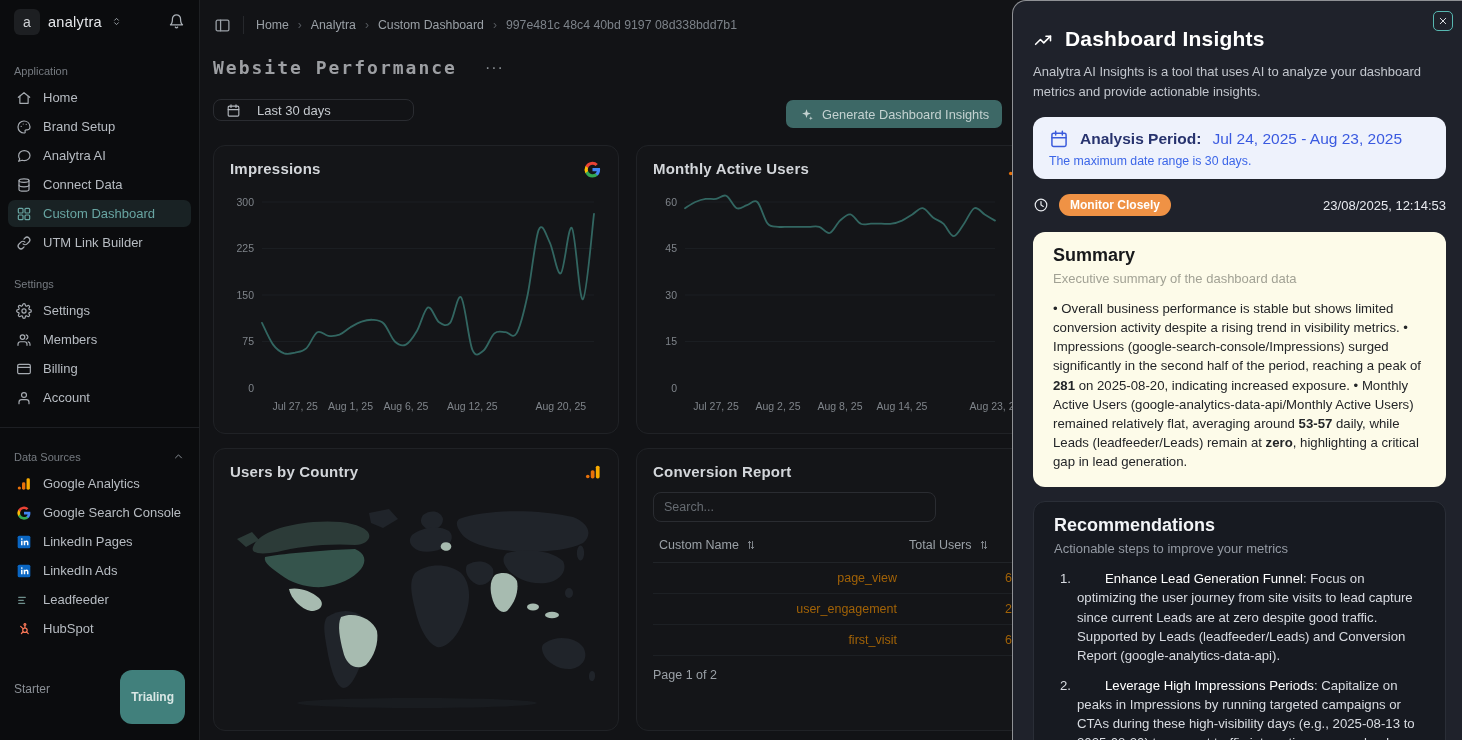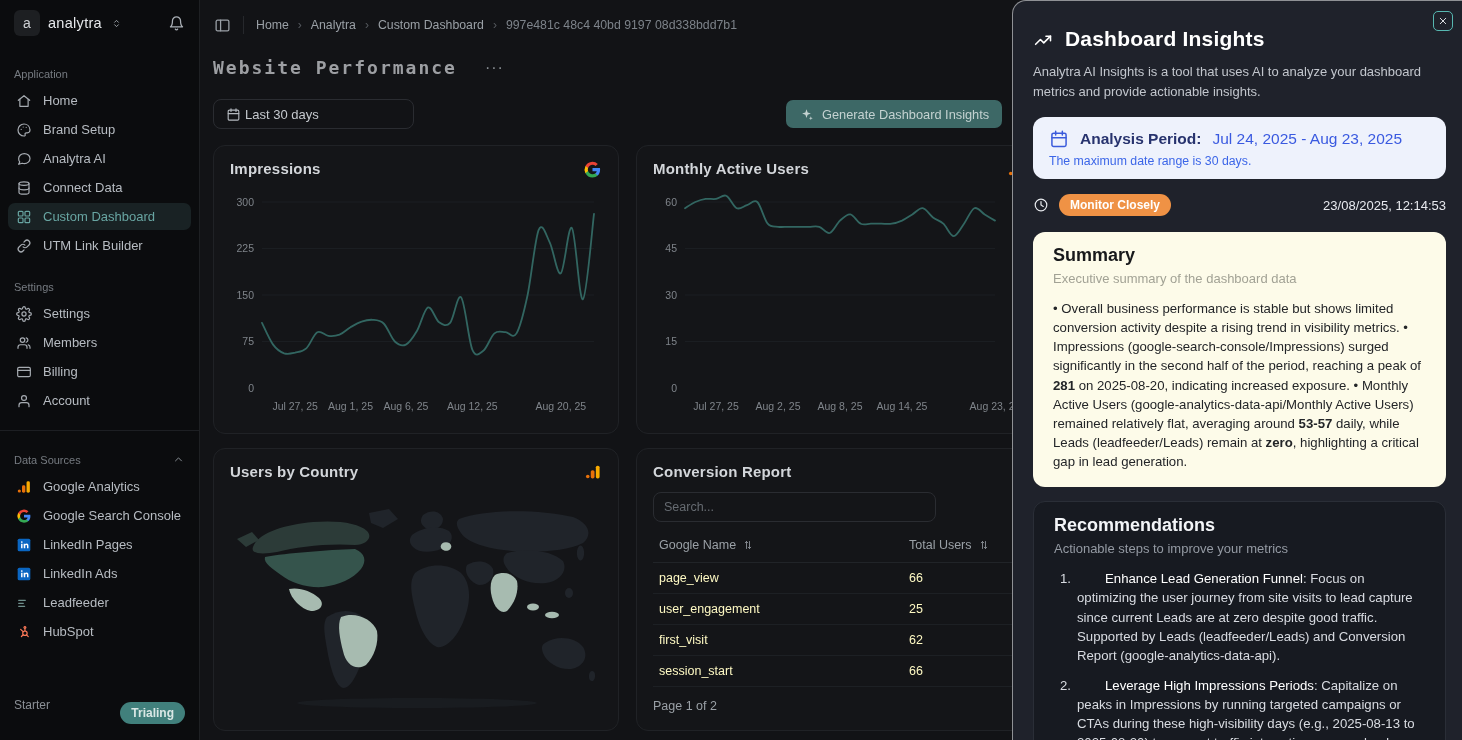--- a/index.html
+++ b/index.html
@@ -15,52 +15,52 @@
   .bell-wrap{margin-left:auto;color:#aab0b6;}
   .sb-label{font-size:11px;color:#767b81;margin:22px 14px 7px;display:flex;align-items:flex-end;}
   .sb-label .chev{margin-left:auto;color:#8a9096;}
   .sb-item{height:27px;margin:2px 8px;padding:0 8px;border-radius:7px;display:flex;align-items:center;gap:11px;font-size:13px;color:#b7bcc2;cursor:pointer;}
   .sb-item .ic{color:#a6abb1;width:16px;height:16px;flex:0 0 16px;}
   .sb-item.active{background:#192224;color:#68a5a2;}
   .sb-item.active .ic{color:#68a5a2;}
   .sb-div{height:1px;background:#1d1f23;margin:16px 0 0;}
   .sb-foot{margin-top:auto;padding:10px 14px 16px;display:flex;align-items:center;}
   .plan{font-size:12px;color:#8b9096;}
-  .trial-badge{margin-left:auto;background:#41807c;color:#d9e7e5;font-size:12px;font-weight:bold;padding:4px 11px;border-radius:12px;margin-top:16px;}
+  .trial-badge{margin-left:auto;background:#41807c;color:#d9e7e5;font-size:12px;font-weight:bold;padding:20px 11px;border-radius:12px;margin-top:16px;}
   
   .main{position:absolute;left:200px;top:0;width:1262px;height:740px;background:#121316;}
   .topbar{position:absolute;left:0;top:0;height:50px;display:flex;align-items:center;gap:12px;padding:0 14px;}
   .topbar .ic{color:#9aa0a6;}
   .vdiv{width:1px;height:18px;background:#26282c;}
   .crumbs{display:flex;align-items:center;gap:9px;font-size:12.3px;color:#9aa0a6;}
   .crumb-sep{color:#54585d;font-size:12px;}
   .crumb:last-child{color:#7d838a;}
   .titlerow{position:absolute;left:13px;top:57px;display:flex;align-items:center;gap:28px;}
   .titlerow h1{margin:0;font-family:"DejaVu Sans Mono",monospace;font-size:18px;font-weight:700;letter-spacing:2px;color:#9d9fa3;}
   .dots{color:#888d92;font-size:16px;letter-spacing:1px;cursor:pointer;}
-  .datebtn{position:absolute;left:13px;top:99px;width:201px;height:30px;box-sizing:border-box;background:transparent;border:1px solid #2a2c31;border-radius:8px;color:#c5c9ce;font-size:13px;font-family:inherit;display:flex;align-items:center;gap:4px;padding:0 12px;cursor:pointer;}
+  .datebtn{position:absolute;left:13px;top:99px;width:201px;height:22px;box-sizing:border-box;background:transparent;border:1px solid #2a2c31;border-radius:8px;color:#c5c9ce;font-size:13px;font-family:inherit;display:flex;align-items:center;gap:16px;padding:0 12px;cursor:pointer;}
   .datebtn .ic{color:#b4b9bf;}
   .genbtn{position:absolute;left:586px;top:100px;height:28px;background:#3d6866;border:none;border-radius:7px;color:#c4d2d1;font-size:12.8px;font-family:inherit;display:flex;align-items:center;gap:8px;padding:0 13px;cursor:pointer;}
   .card{position:absolute;background:#141518;border:1px solid #202226;border-radius:12px;box-sizing:border-box;}
   .c1{left:13px;top:145px;width:406px;height:289px;}
   .c2{left:436px;top:145px;width:406px;height:289px;}
   .c3{left:13px;top:448px;width:406px;height:283px;}
   .c4{left:436px;top:448px;width:406px;height:283px;}
   .cardhead{display:flex;align-items:flex-start;padding:14px 16px 0;}
   .cardhead h2{margin:0;font-size:15px;font-weight:600;color:#d3d6da;letter-spacing:.2px;}
   .cardhead .src{margin-left:auto;}
   .chart{position:absolute;left:8px;top:44px;}
   .mapwrap{position:absolute;left:13px;top:46px;}
   
   .searchbox{margin:12px 16px 0;width:283px;height:30px;box-sizing:border-box;background:transparent;border:1px solid #2a2c31;border-radius:8px;color:#c6cad0;font-size:12.5px;font-family:inherit;padding:0 10px;}
   .searchbox::placeholder{color:#666b71;}
   .ctable{margin:6px 16px 0;width:calc(100% - 32px);border-collapse:collapse;font-size:12.5px;}
   .ctable th{text-align:left;font-weight:400;color:#9aa0a6;padding:10px 6px;border-bottom:1px solid #212428;cursor:pointer;}
   .ctable th .ic{display:inline-block;vertical-align:-2px;margin-left:6px;color:#8a9096;}
-  .ctable td{color:#fef9c3;padding:8px 6px;border-bottom:1px solid #1d2024;}
+  .ctable td{color:#a16207;padding:8px 6px;border-bottom:1px solid #1d2024;text-align:right;}
   .ctable .colv{width:110px;}
   .tfoot{margin:12px 16px 0;font-size:12.5px;color:#9aa0a6;}
   
   .panel{position:absolute;left:1012px;top:0;width:450px;height:740px;background:#1f222b;border-left:1px solid rgba(255,255,255,.5);border-top:1px solid rgba(255,255,255,.5);border-top-left-radius:14px;box-sizing:border-box;padding:22px 16px 0 20px;z-index:10;overflow:hidden;}
   .close{position:absolute;top:10px;right:9px;width:20px;height:20px;background:transparent;border:1.5px solid #57b7b1;border-radius:5px;color:#eef1f4;display:flex;align-items:center;justify-content:center;cursor:pointer;padding:0;}
   .ptitle{display:flex;align-items:center;gap:11px;margin-top:4px;color:#fff;}
   .ptitle h2{margin:0;font-size:21px;font-weight:700;color:#fff;letter-spacing:.2px;}
   .pdesc{margin:11px 0 0;font-size:13px;line-height:1.5;color:#c2c6cd;width:406px;}
   .acard{margin-top:16px;background:#eef2fc;border-radius:12px;padding:12px 14px 11px 16px;}
   .arow{display:flex;align-items:center;gap:11px;}
@@ -423,45 +423,41 @@
     </section>
 
     <section class="card c4">
       <div class="cardhead">
         <h2>Conversion Report</h2>
       </div>
       <input class="searchbox" placeholder="Search..." style="">
       <table class="ctable">
         <thead>
             <tr id="ctable-head">
-              <th><span>Google Name</span><span class="ic"><svg width="12" height="12" viewBox="0 0 24 24" fill="none" stroke="currentColor" stroke-width="1.8" stroke-linecap="round" stroke-linejoin="round">
+              <th><span>Custom Name</span><span class="ic"><svg width="12" height="12" viewBox="0 0 24 24" fill="none" stroke="currentColor" stroke-width="1.8" stroke-linecap="round" stroke-linejoin="round">
                     <path d="M9 19V5M9 5 6.4 7.6M9 5l2.6 2.6M15 5v14M15 19l-2.6-2.6M15 19l2.6-2.6"></path>
                   </svg></span></th>
               <th class="colv"><span>Total Users</span><span class="ic"><svg width="12" height="12" viewBox="0 0 24 24" fill="none" stroke="currentColor" stroke-width="1.8" stroke-linecap="round" stroke-linejoin="round">
                     <path d="M9 19V5M9 5 6.4 7.6M9 5l2.6 2.6M15 5v14M15 19l-2.6-2.6M15 19l2.6-2.6"></path>
                   </svg></span></th>
             </tr>
           </thead>
         <tbody id="ctable-body">
             <tr>
               <td>page_view</td>
               <td>66</td>
             </tr>
             <tr>
               <td>user_engagement</td>
               <td>25</td>
             </tr>
             <tr>
               <td>first_visit</td>
               <td>62</td>
             </tr>
-            <tr>
-              <td>session_start</td>
-              <td>66</td>
-            </tr>
           </tbody>
       </table>
       <div class="tfoot">Page 1 of 2</div>
     </section>
   </main>
 
   <aside class="panel">
     <button class="close">
         <span class="ic">
           <svg width="12" height="12" viewBox="0 0 24 24" fill="none" stroke="currentColor" stroke-width="1.8" stroke-linecap="round" stroke-linejoin="round">

